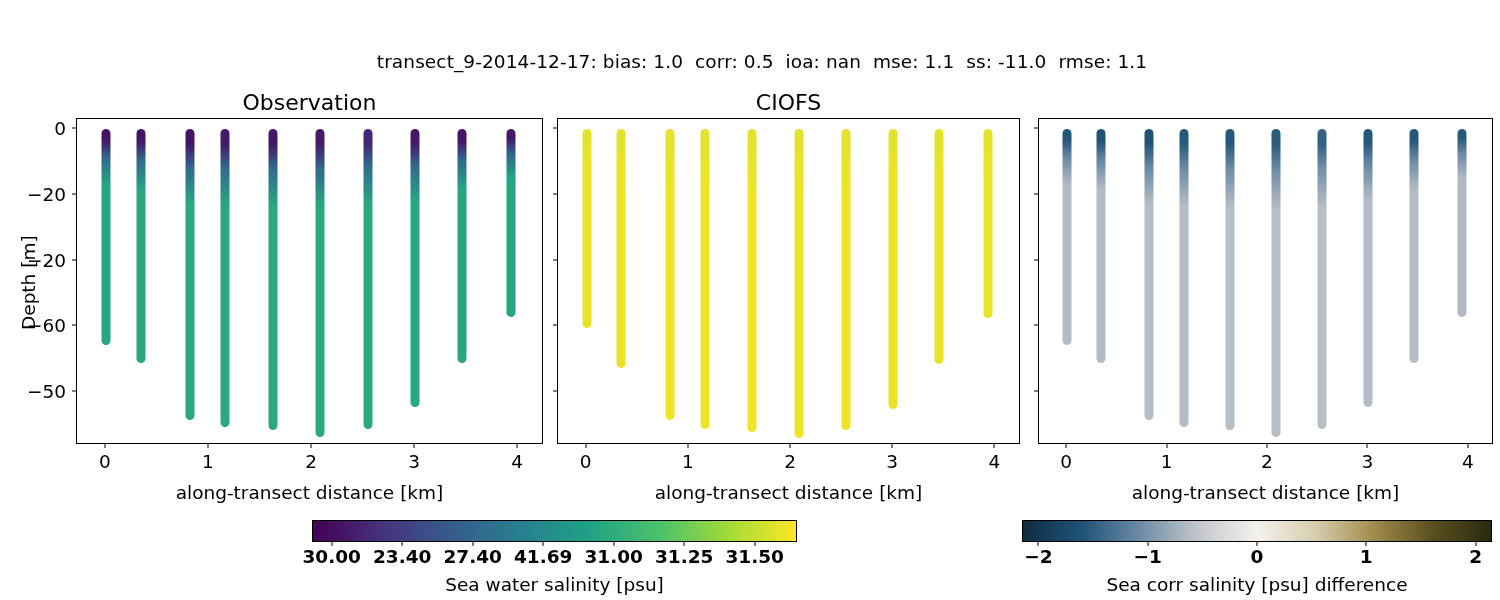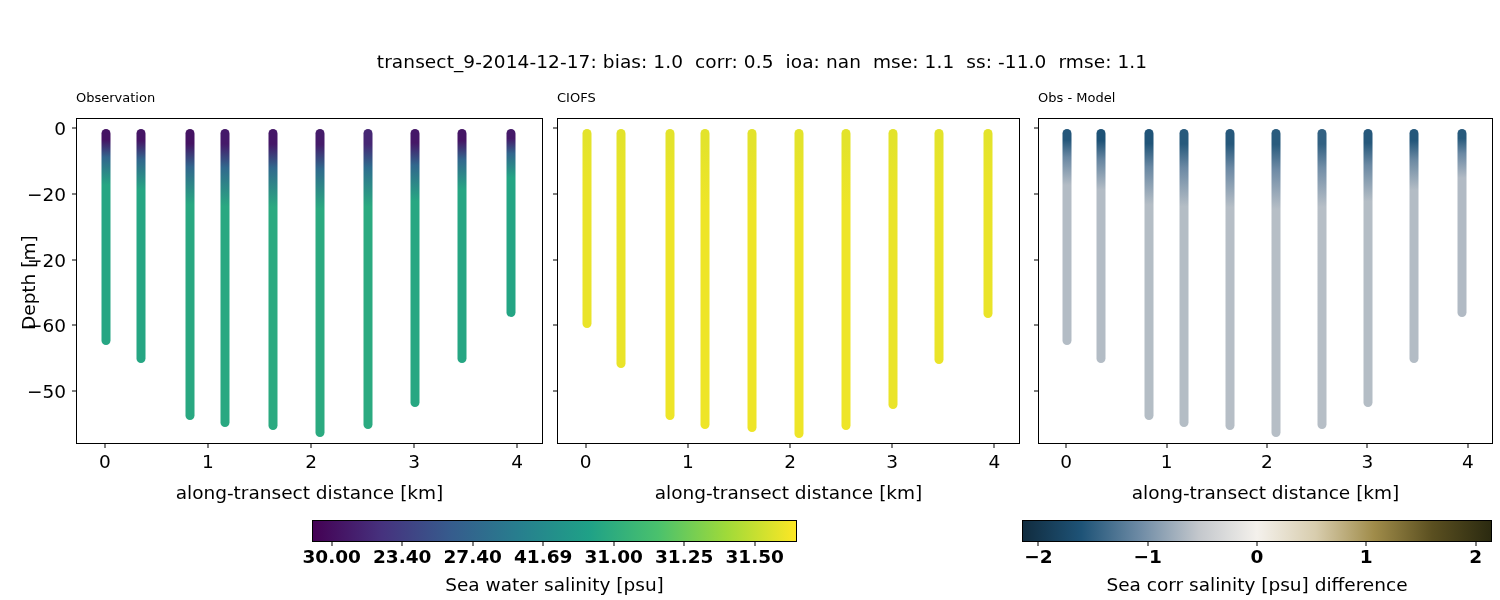--- a/index.html
+++ b/index.html
@@ -7,21 +7,21 @@
        font-family:"DejaVu Sans","Liberation Sans",sans-serif;color:#000;}
   .fig{position:absolute;left:0;top:0;width:1500px;height:600px;}
 
   
   .suptitle{position:absolute;left:0;top:4px;width:1500px;text-align:center;
             font-size:18.5px;line-height:23px;white-space:pre;}
   .suptitle div{letter-spacing:.1px;padding-left:24px;}
 
   
   .panel{position:absolute;}
-  .panel-title{position:absolute;left:0;width:100%;top:-28px;font-size:13px;}
+  .panel-title{position:absolute;left:0;width:100%;top:-28px;text-align:center;font-size:22px;}
   .axes{position:absolute;left:0;top:0;width:100%;height:100%;
         border:1.3px solid #000;box-sizing:border-box;background:#fff;overflow:hidden;}
   .plotarea{position:absolute;left:0;top:0;width:100%;height:100%;}
   .prof{position:absolute;width:9px;border-radius:4.5px;transform:translateX(-50%);}
 
   
   .xtick{position:absolute;width:0;border-left:1.3px solid #000;height:4px;transform:translateX(-50%);}
   .xticklabel{position:absolute;transform:translateX(-50%);font-size:18.5px;white-space:nowrap;}
   .ytick{position:absolute;width:4px;border-top:1.3px solid #000;transform:translateY(-50%);}
   .yticklabel{position:absolute;transform:translateY(-50%);font-size:18.5px;text-align:right;white-space:nowrap;}
@@ -113,21 +113,20 @@
         <div class="xtick" style="left: 437.45px; top: 326px;"></div>
         <div class="xticklabel" style="left: 437.45px; top: 333px;">4</div>
         <div class="xlabel" style="left: 0px; width: 463px; top: 364px;">along-transect distance [km]</div>
         <div class="ytick" style="left: -4px; top: 9.88px;"></div>
         <div class="ytick" style="left: -4px; top: 75.74px;"></div>
         <div class="ytick" style="left: -4px; top: 141.6px;"></div>
         <div class="ytick" style="left: -4px; top: 207.45px;"></div>
         <div class="ytick" style="left: -4px; top: 273.31px;"></div>
       </div>
       <div class="panel" style="left: 1038px; top: 118px; width: 455px; height: 326px;">
-        <div class="panel-title">Obs - Model</div>
         <div class="axes">
           <div class="plotarea">
             <div class="prof" style="left: 28.12px; top: 9.88px; height: 215.69px; background: linear-gradient(rgb(35, 86, 122) 0%, rgb(35, 86, 122) 5%, rgb(105, 135, 162) 13%, rgb(179, 188, 197) 26%, rgb(179, 188, 197) 100%);"></div>
             <div class="prof" style="left: 62.27px; top: 9.88px; height: 233.8px; background: linear-gradient(rgb(30, 82, 118) 0%, rgb(30, 82, 118) 5%, rgb(102, 133, 160) 13%, rgb(179, 188, 197) 26%, rgb(179, 188, 197) 100%);"></div>
             <div class="prof" style="left: 110.49px; top: 9.88px; height: 291.42px; background: linear-gradient(rgb(32, 84, 120) 0%, rgb(32, 84, 120) 5%, rgb(104, 135, 162) 13%, rgb(180, 189, 197) 26%, rgb(180, 189, 197) 100%);"></div>
             <div class="prof" style="left: 144.64px; top: 9.88px; height: 298.01px; background: linear-gradient(rgb(39, 90, 124) 0%, rgb(39, 90, 124) 5%, rgb(108, 137, 164) 13%, rgb(180, 189, 197) 26%, rgb(180, 189, 197) 100%);"></div>
             <div class="prof" style="left: 190.84px; top: 9.88px; height: 301.3px; background: linear-gradient(rgb(38, 88, 123) 0%, rgb(38, 88, 123) 5%, rgb(108, 137, 164) 13%, rgb(182, 190, 198) 26%, rgb(182, 190, 198) 100%);"></div>
             <div class="prof" style="left: 237.04px; top: 9.88px; height: 307.89px; background: linear-gradient(rgb(41, 91, 125) 0%, rgb(41, 91, 125) 5%, rgb(109, 138, 165) 13%, rgb(182, 190, 198) 26%, rgb(182, 190, 198) 100%);"></div>
             <div class="prof" style="left: 283.25px; top: 9.88px; height: 299.66px; background: linear-gradient(rgb(50, 97, 130) 0%, rgb(50, 97, 130) 5%, rgb(114, 142, 167) 13%, rgb(182, 190, 198) 26%, rgb(182, 190, 198) 100%);"></div>
             <div class="prof" style="left: 329.45px; top: 9.88px; height: 278.25px; background: linear-gradient(rgb(38, 88, 123) 0%, rgb(38, 88, 123) 5%, rgb(107, 137, 163) 13%, rgb(180, 189, 197) 26%, rgb(180, 189, 197) 100%);"></div>

